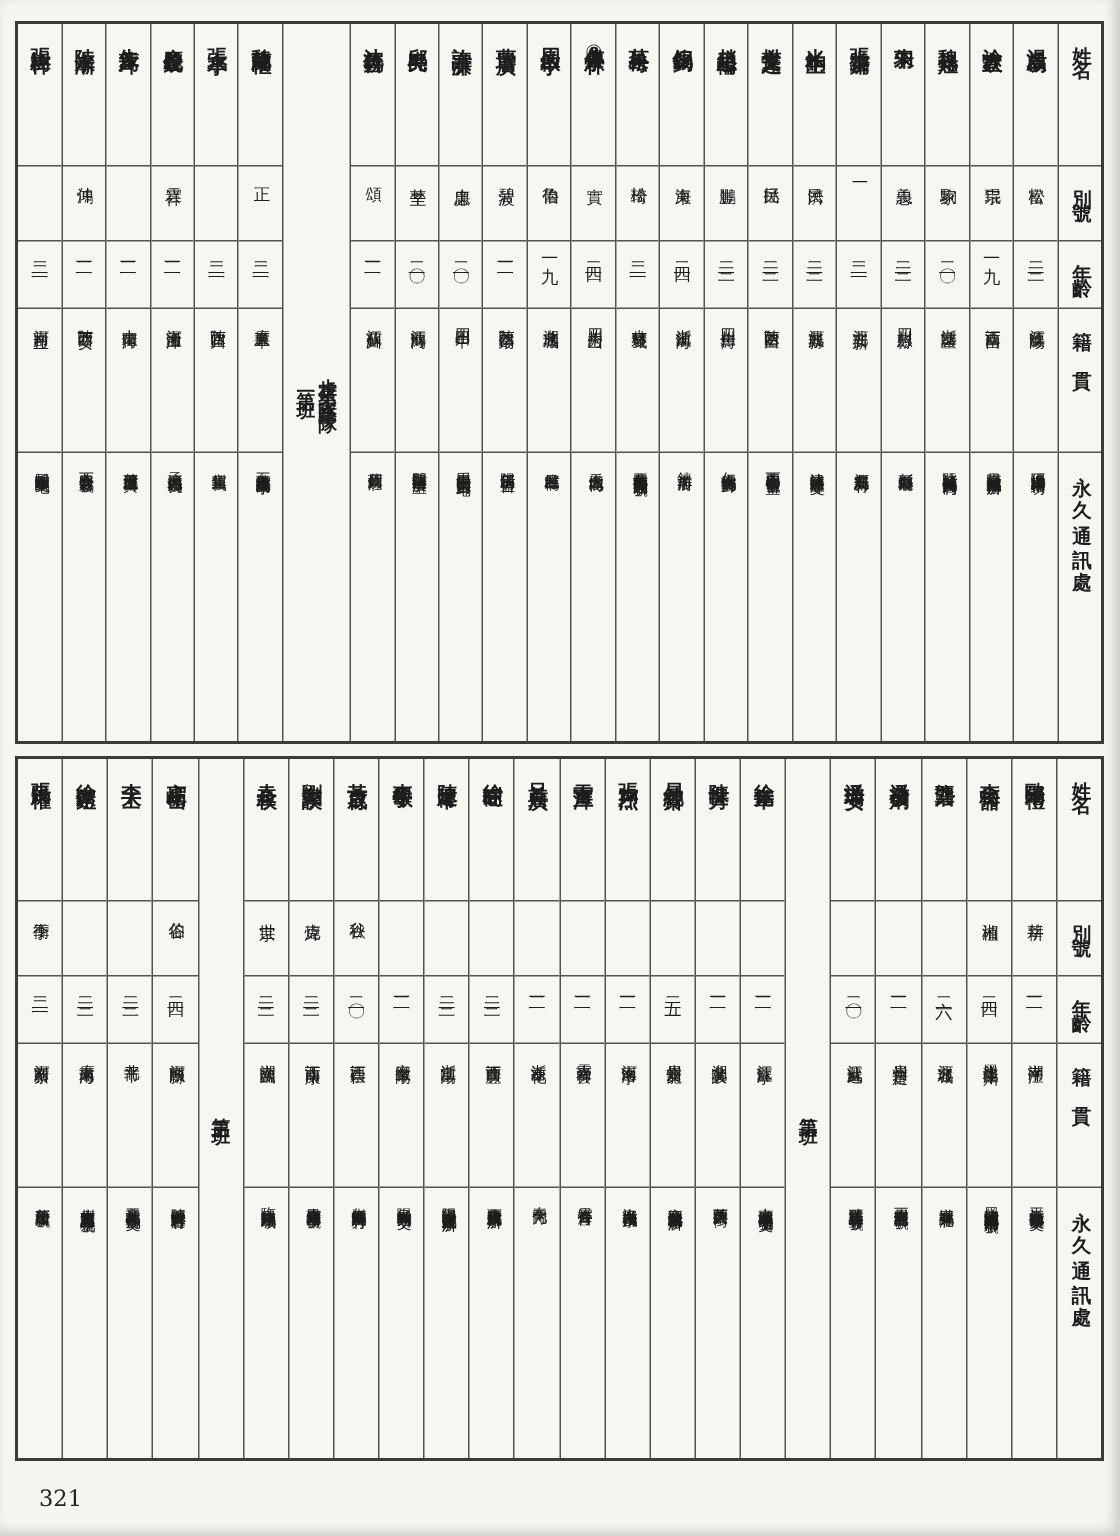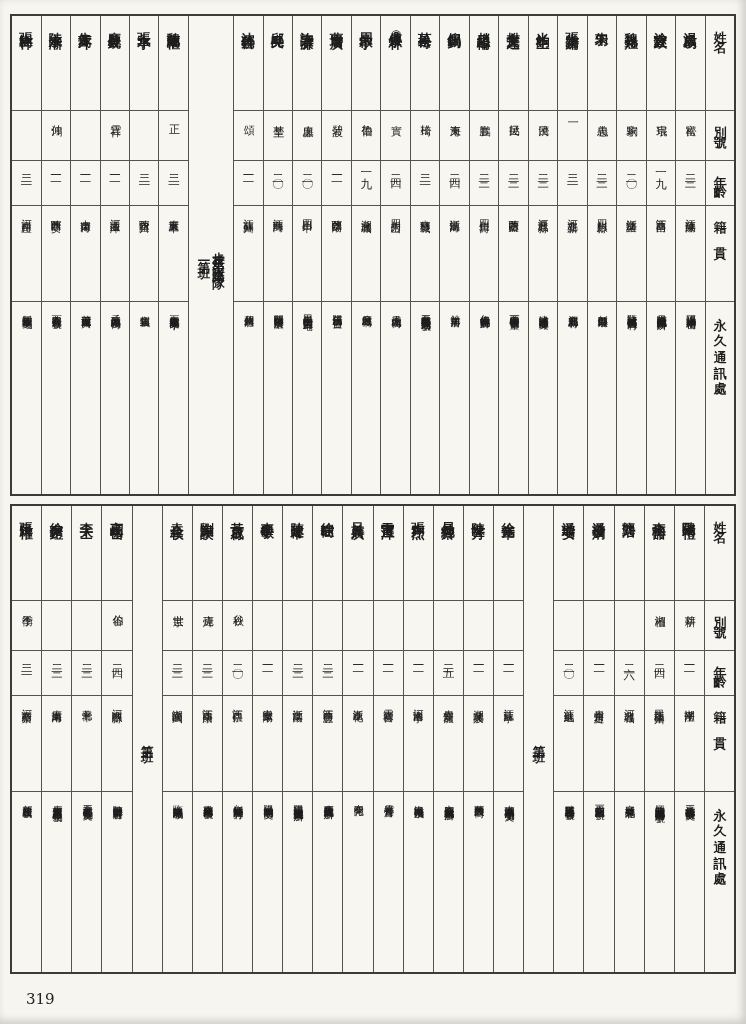--- a/index.html
+++ b/index.html
@@ -870,14 +870,14 @@
           <span>二二</span>
         </div>
         <div class="cell native">
           <span>河南新蔡</span>
         </div>
         <div class="cell address">
           <span>新蔡建設街三號</span>
         </div>
       </div>
     </div>
-  <div class="page-number">319</div>
+  <div class="page-number">321</div>
 </div>
 
 </body></html>

